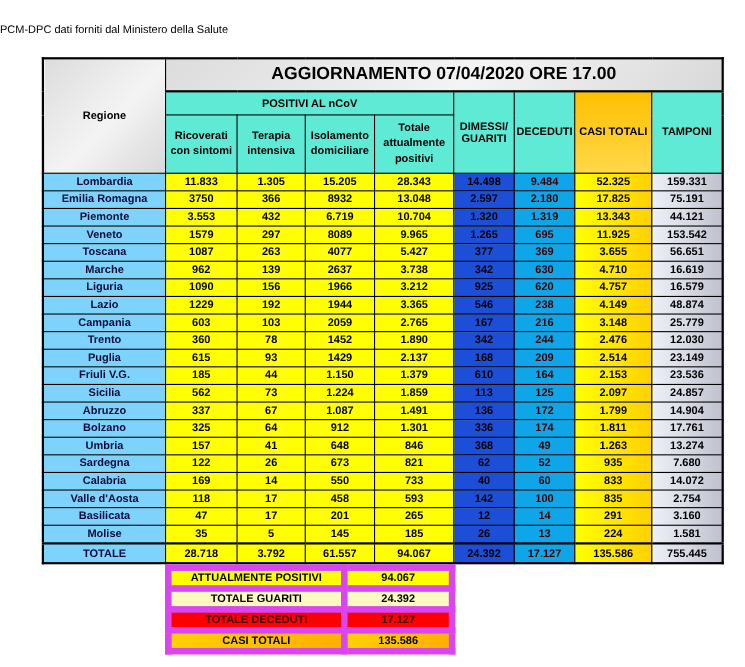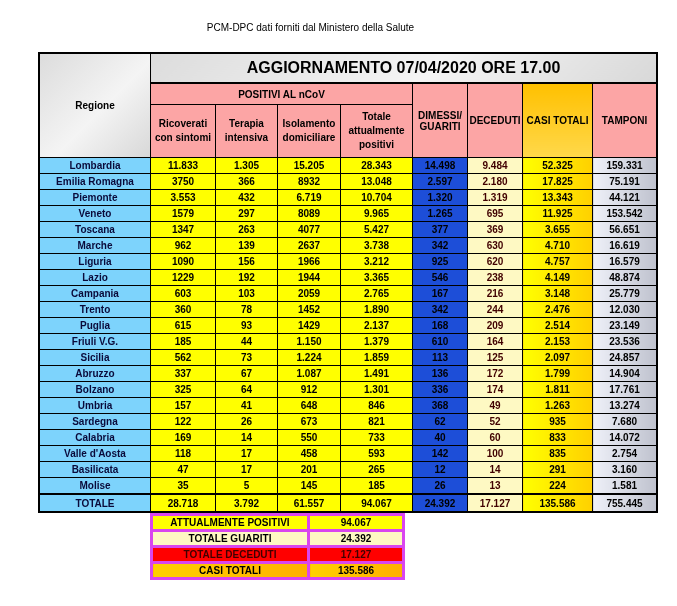--- a/index.html
+++ b/index.html
@@ -1,40 +1,40 @@
 <!DOCTYPE html>
 <html><head>
 <meta charset="utf-8">
 <style>
   html, body { margin:0; padding:0; background:#ffffff; }
   body { width:677px; height:606px; position:relative; overflow:hidden;
          font-family:"Liberation Sans", sans-serif; color:#000; }
-  .source { position:absolute; top:22px; left:0; width:621px; text-align:center;
+  .source { position:absolute; top:22px; left:0; width:621px; 
             font-size:10px; }
   table.main { position:absolute; left:38px; top:52px; border-collapse:collapse;
                border:2px solid #000; font-size:10px; font-weight:bold; }
   table.main td, table.main th { border:1px solid #000; padding:0; text-align:center; }
   .hdr-grey { background:linear-gradient(135deg,#dcdcdc 0%,#f4f4f4 55%,#d8d8d8 100%); }
-  .hdr-white { background:#fca5a5; }
+  .hdr-white { background:#5eead4; }
   .hdr-title { height:28px; font-size:16px; border-bottom:2px solid #000 !important; }
   .hdr-sub { height:20px; }
   .hdr-col { height:52px; line-height:14px; }
   .hdr-casi { background:linear-gradient(180deg,#ffc000 0%,#ffd84a 100%); }
   td.reg { background:#7dd3fc; width:110px; height:15px; color:#0a0a3a; }
   td.y { background:#ffff00; }
   td.g { background:#1d4ed8; }
-  td.r { background:#fef9c3; color:#400000; }
+  td.r { background:#0ea5e9; color:#400000; }
   td.o { background:linear-gradient(90deg,#ffff00 0%,#ffd000 100%); }
   td.t { background:linear-gradient(90deg,#eef0f8 0%,#bfc2ce 100%); }
   tr.tot td { border-top:2px solid #000; height:16px; }
   .w1 { width:64px; } .w2 { width:61px; } .w3 { width:62px; } .w4 { width:71px; }
   .w5 { width:54px; } .w6 { width:54px; } .w7 { width:69px; } .w8 { width:63px; }
   table.sum { position:absolute; left:150px; top:513px; border-collapse:collapse;
               border:2px solid #000; font-size:10px; font-weight:bold; }
-  table.sum td { border:3px solid #d946ef; text-align:center; height:13px; padding:0 17px; }
+  table.sum td { border:6px solid #d946ef; text-align:center; height:13px; padding:0 17px; }
   table.sum td.lbl { width:120px; }
   table.sum td.val { width:58px; }
   .sy { background:#ffff00; }
   .sg { background:#fef9c3; }
   .sr { background:#ff0000; color:#400000; }
   .so { background:linear-gradient(90deg,#ffd000 0%,#ffb000 100%); }
 </style>
 </head>
 <body>
 
@@ -116,21 +116,21 @@
         <td class="y">297</td>
         <td class="y">8089</td>
         <td class="y">9.965</td>
         <td class="g">1.265</td>
         <td class="r">695</td>
         <td class="o">11.925</td>
         <td class="t">153.542</td>
       </tr>
     <tr>
         <td class="reg">Toscana</td>
-        <td class="y">1347</td>
+        <td class="y">1087</td>
         <td class="y">263</td>
         <td class="y">4077</td>
         <td class="y">5.427</td>
         <td class="g">377</td>
         <td class="r">369</td>
         <td class="o">3.655</td>
         <td class="t">56.651</td>
       </tr>
     <tr>
         <td class="reg">Marche</td>

